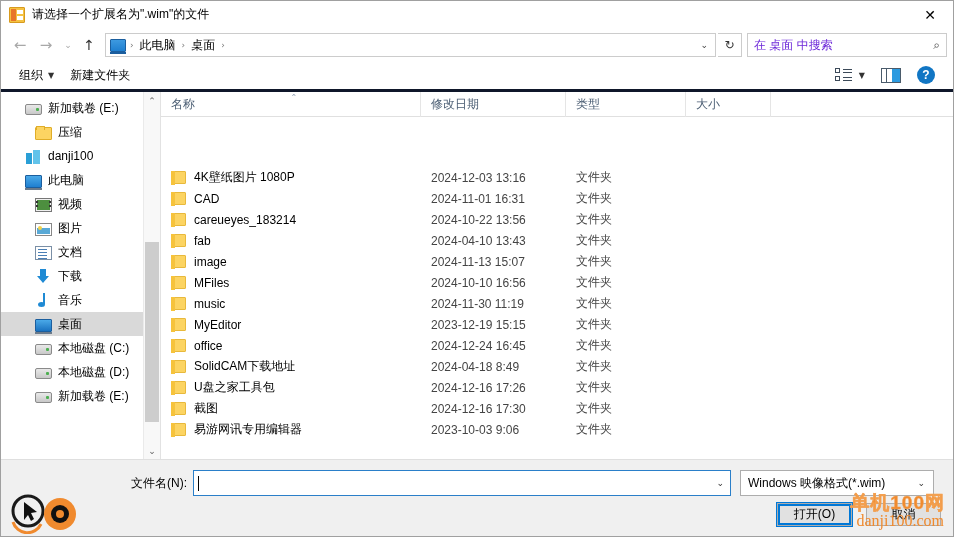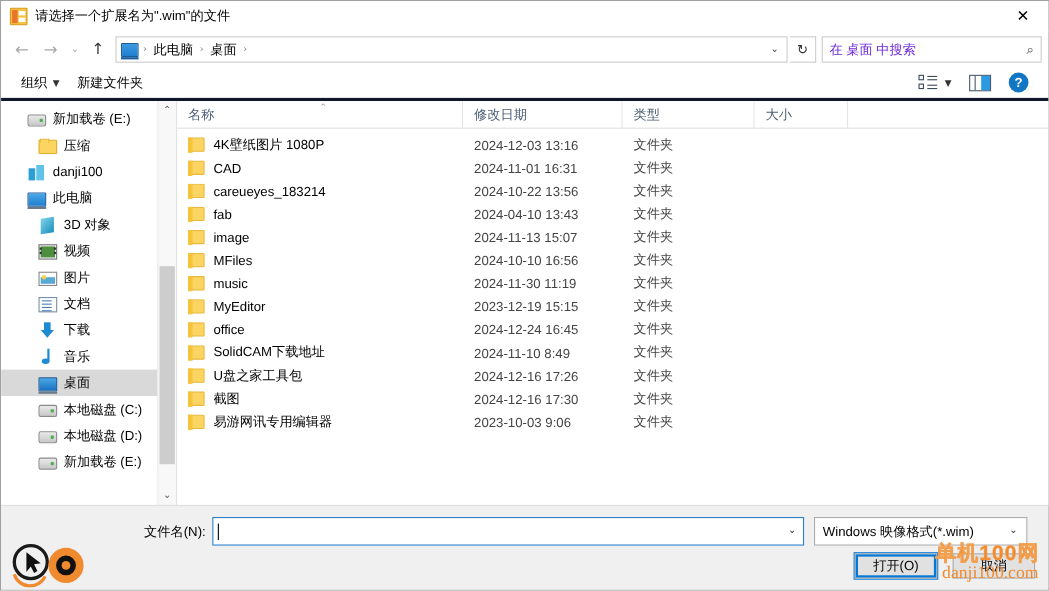--- a/index.html
+++ b/index.html
@@ -233,21 +233,21 @@
     position: relative; flex: none;
   }
   .col.name { width: 260px; }
   .col.date { width: 145px; }
   .col.type { width: 120px; }
   .col.size { width: 85px; }
   .sort-arrow {
     position: absolute; top: 1px; left: 50%;
     color: #8a9bb0; font-size: 8px; font-family:"DejaVu Sans",sans-serif;
   }
-  .rows { flex: 1; overflow: hidden; padding-top: 4px; }
+  .rows { flex: 1; overflow: hidden; padding-top: 4px; margin-top: 46px; }
   .row {
     height: 21px; display: flex; align-items: center;
     font-size: 12px; color: #000;
   }
   .row .cell { flex: none; display: flex; align-items: center; overflow: hidden; white-space: nowrap; }
   .row .cell.name { width: 260px; padding-left: 10px; }
   .row .cell.date { width: 145px; padding-left: 10px; color: #444; }
   .row .cell.type { width: 120px; padding-left: 10px; color: #444; }
   .row .cell.size { width: 85px; padding-left: 10px; color: #444; }
   .fold-ic {
@@ -414,25 +414,20 @@
             <span class="ic ic-cloud"></span>
             <span class="ti-label">danji100</span>
           </div>
           <div class="tree-item">
             <span class="ind1"></span>
             <span class="ic ic-pc"></span>
             <span class="ti-label">此电脑</span>
           </div>
           <div class="tree-item">
             <span class="ind2"></span>
-            <span class="ic ic-3d"></span>
-            <span class="ti-label">3D 对象</span>
-          </div>
-          <div class="tree-item">
-            <span class="ind2"></span>
             <span class="ic ic-video"></span>
             <span class="ti-label">视频</span>
           </div>
           <div class="tree-item">
             <span class="ind2"></span>
             <span class="ic ic-pic"></span>
             <span class="ti-label">图片</span>
           </div>
           <div class="tree-item">
             <span class="ind2"></span>
@@ -573,21 +568,21 @@
             </span>
             <span class="cell date">2024-12-24 16:45</span>
             <span class="cell type">文件夹</span>
             <span class="cell size"></span>
           </div>
           <div class="row">
             <span class="cell name">
               <span class="fold-ic"></span>
               <span>SolidCAM下载地址</span>
             </span>
-            <span class="cell date">2024-11-10 8:49</span>
+            <span class="cell date">2024-04-18 8:49</span>
             <span class="cell type">文件夹</span>
             <span class="cell size"></span>
           </div>
           <div class="row">
             <span class="cell name">
               <span class="fold-ic"></span>
               <span>U盘之家工具包</span>
             </span>
             <span class="cell date">2024-12-16 17:26</span>
             <span class="cell type">文件夹</span>

